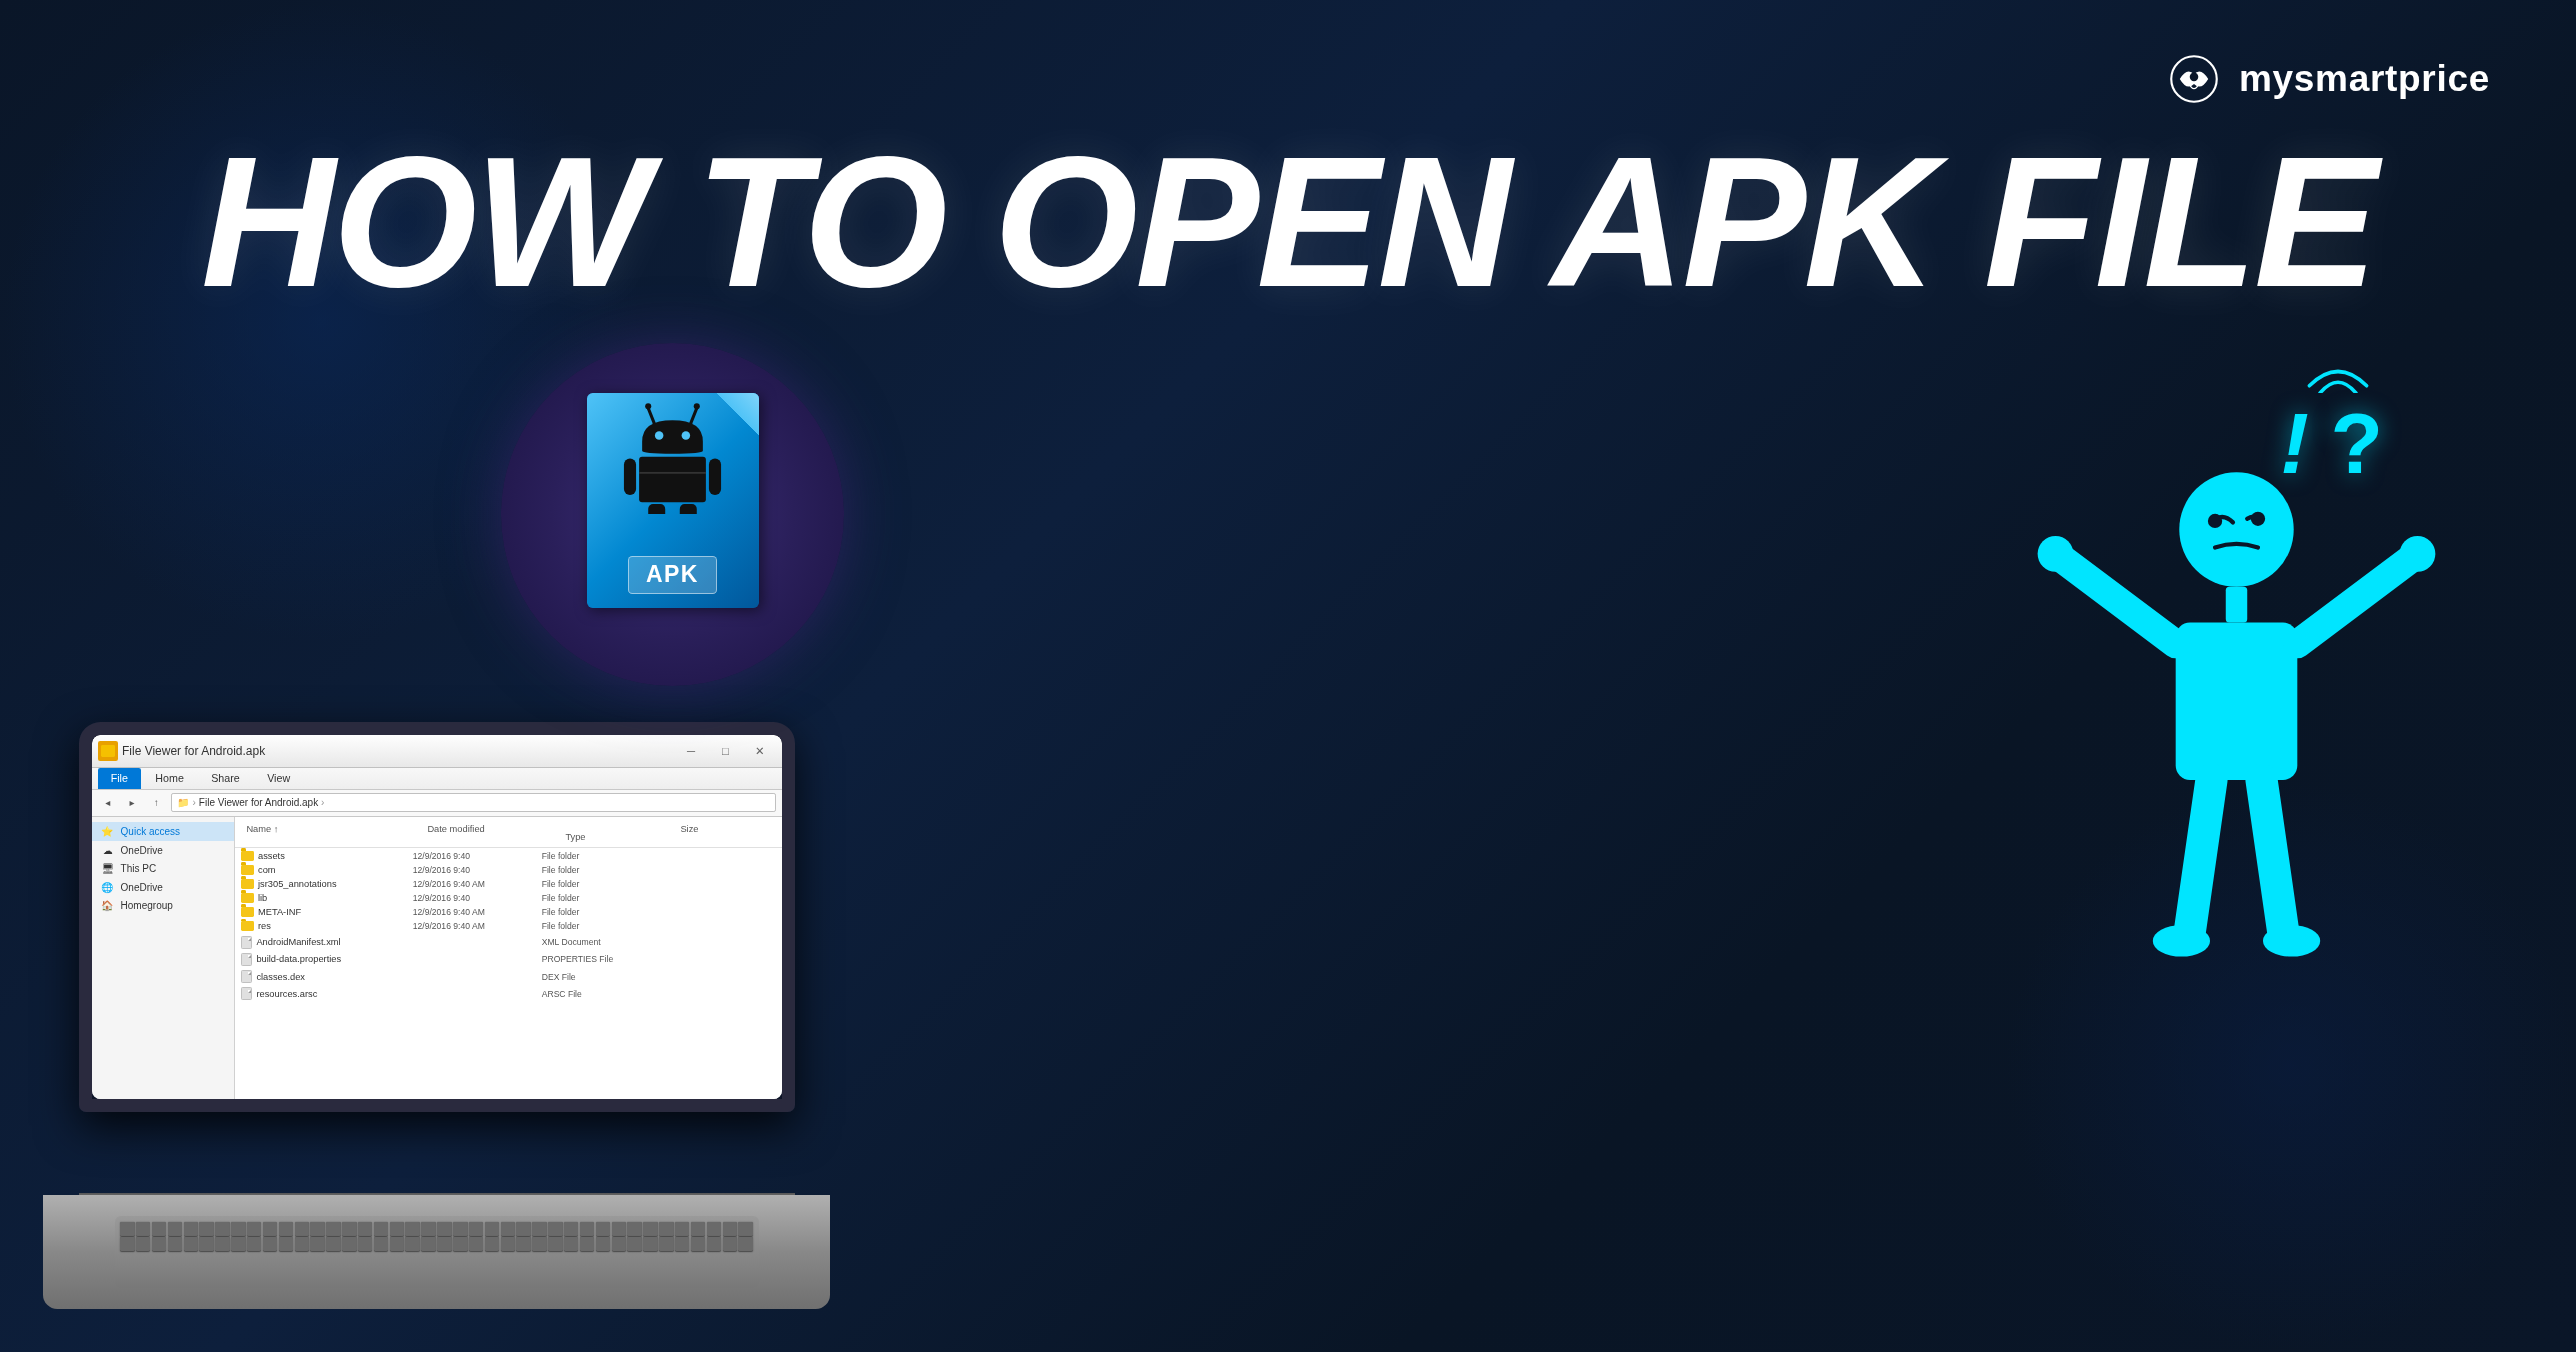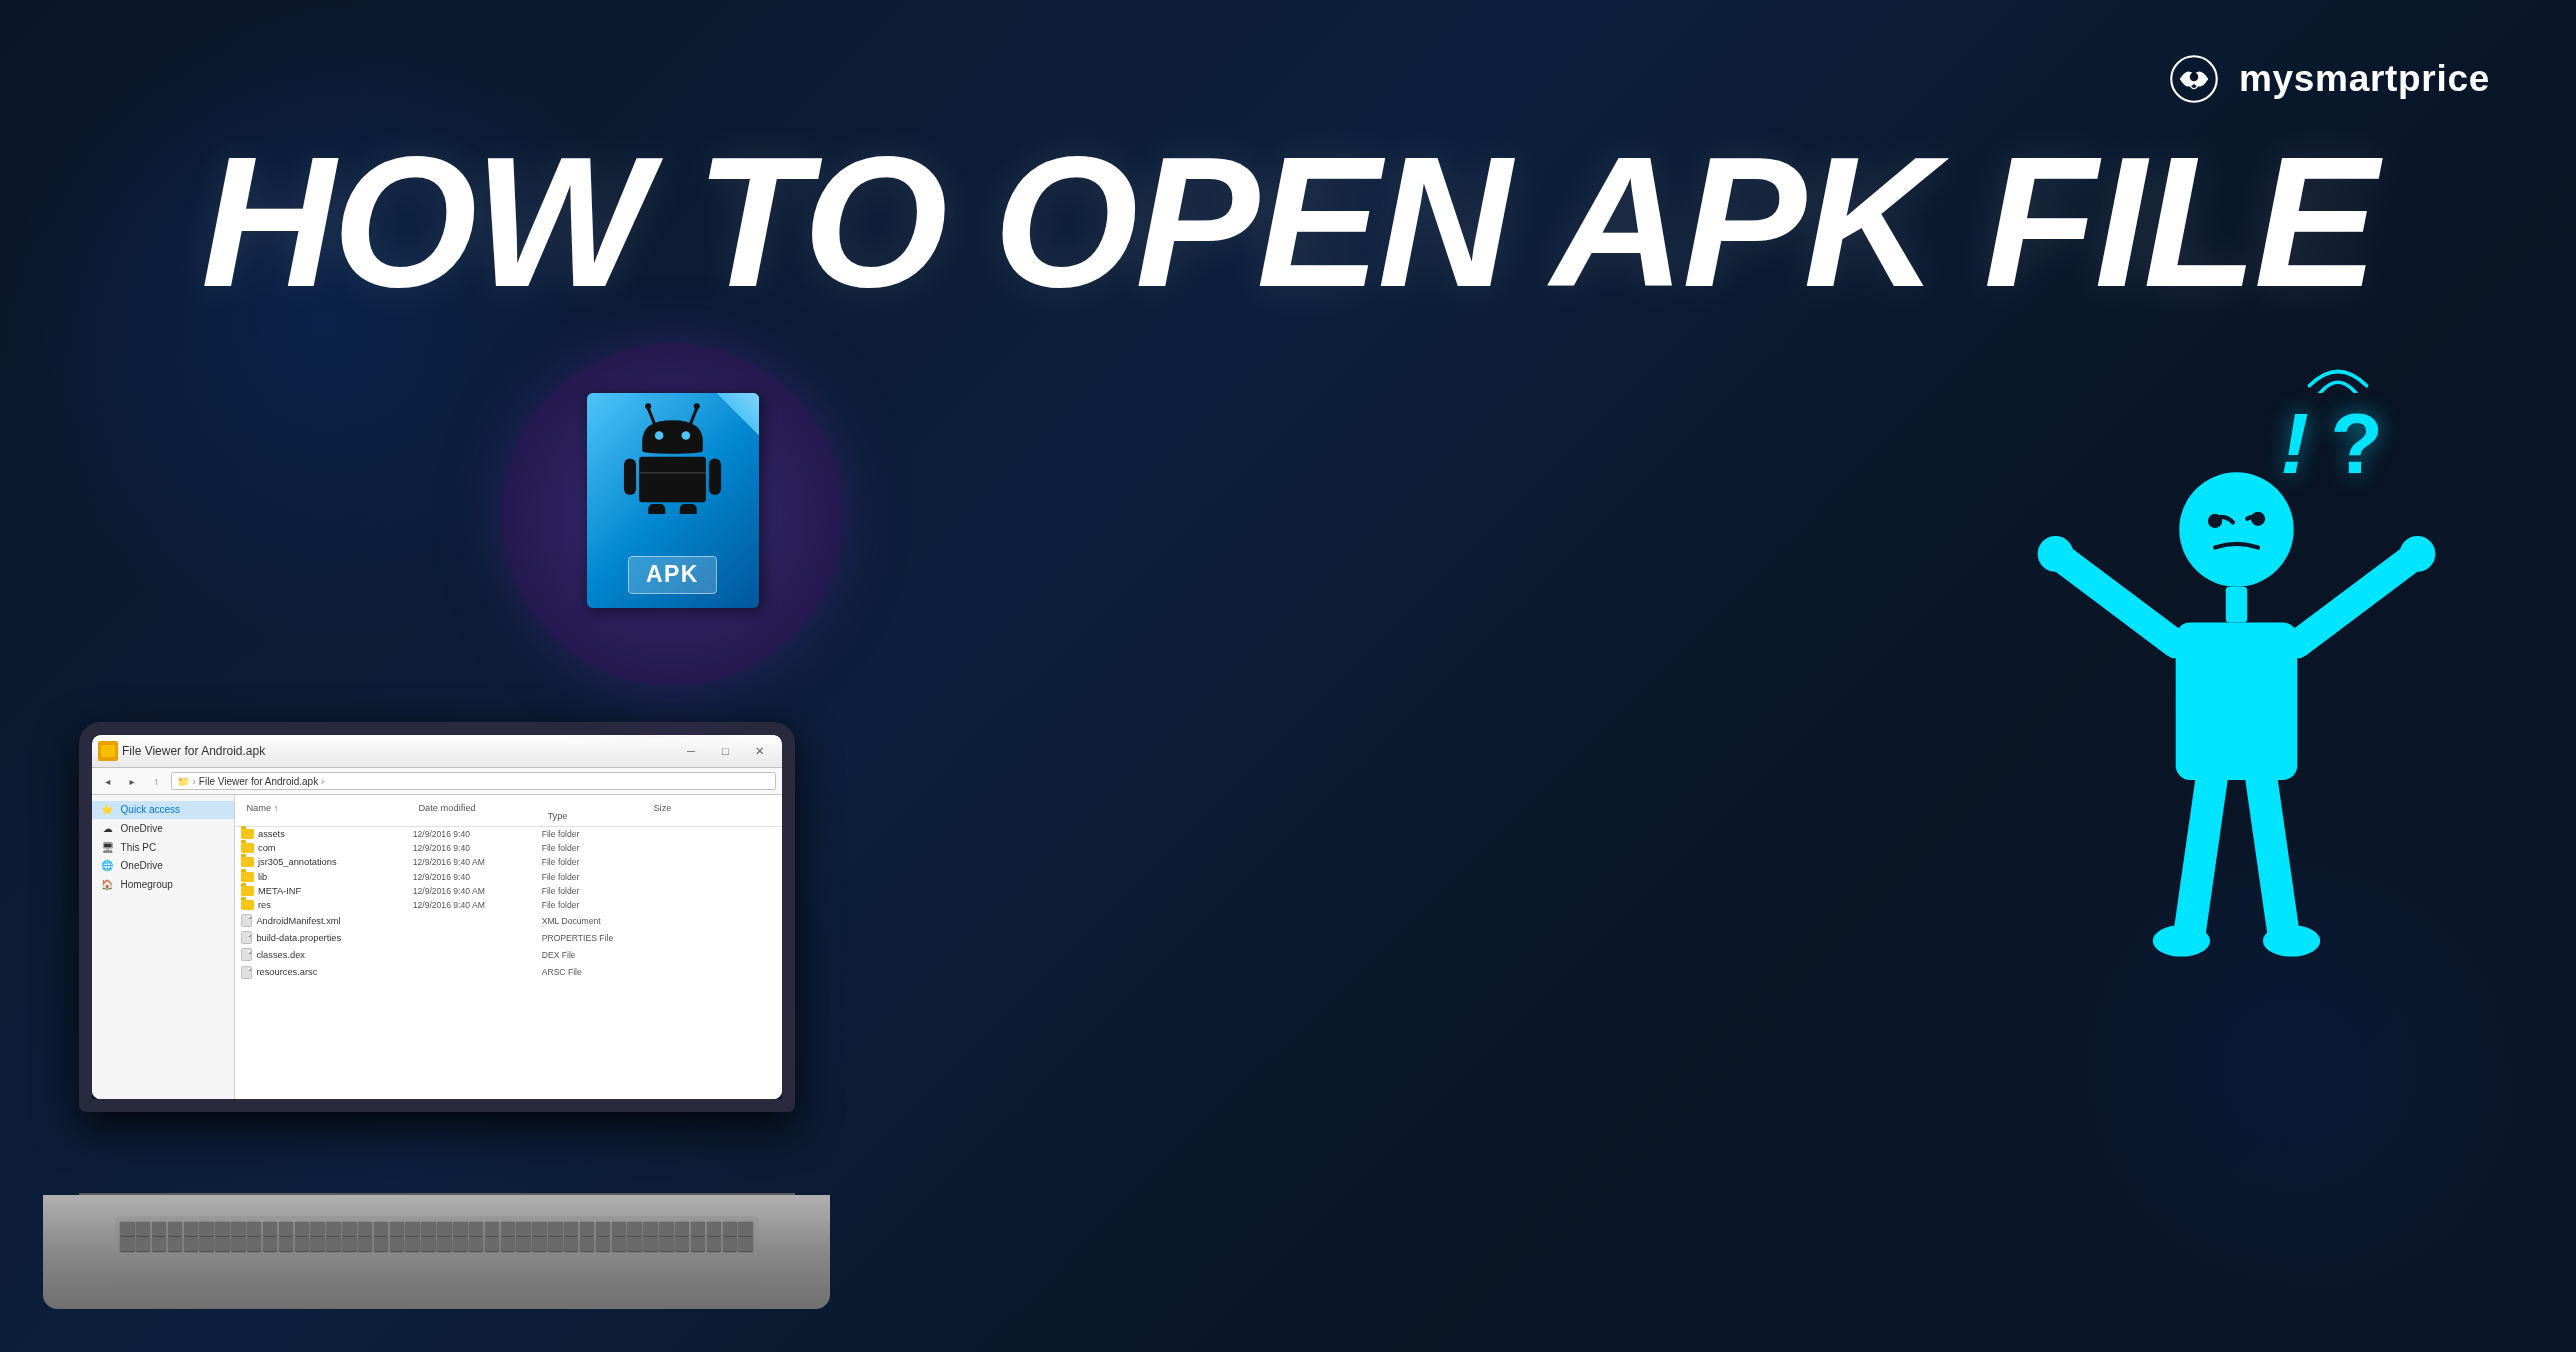--- a/index.html
+++ b/index.html
@@ -277,21 +277,21 @@
       overflow-y: auto;
       padding: 2.9px 0;
     }
 
     .filelist-header {
       display: flex;
       padding: 2.9px 5.7px;
       border-bottom: 0.7px solid #e0e0e0;
       font-size: 9.3px;
       color: #555;
-      gap: 0;
+      gap: 9px;
     }
 
     .filelist-header-col {
       padding: 2.1px 5.7px;
       cursor: pointer;
     }
 
     .filelist-header-col:first-child { width: 172px; }
     .filelist-header-col:nth-child(2) { width: 129px; }
     .filelist-header-col:nth-child(3) { width: 86px; margin-top: 8px; }
@@ -544,20 +544,28 @@
             <div class="titlebar-icon-inner"></div>
           </div>
           <span class="titlebar-title">File Viewer for Android.apk</span>
           <div class="titlebar-controls">
             <div class="titlebar-btn">─</div>
             <div class="titlebar-btn">□</div>
             <div class="titlebar-btn close">✕</div>
           </div>
         </div>
 
+        <div class="explorer-ribbon">
+          <div class="ribbon-tabs">
+            <div class="ribbon-tab active">File</div>
+            <div class="ribbon-tab">Home</div>
+            <div class="ribbon-tab">Share</div>
+            <div class="ribbon-tab">View</div>
+          </div>
+        </div>
 
         <div class="explorer-addressbar">
           <div class="nav-btn">◂</div>
           <div class="nav-btn">▸</div>
           <div class="nav-btn">↑</div>
           <div class="address-path">
             <span>📁</span>
             <span class="path-separator">›</span>
             <span>File Viewer for Android.apk</span>
             <span class="path-separator">›</span>

